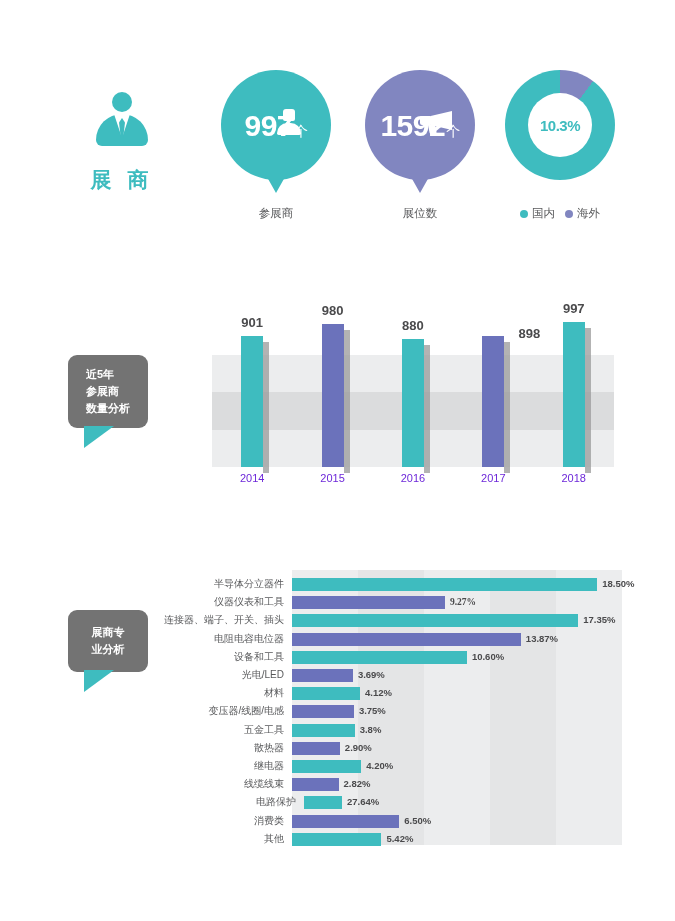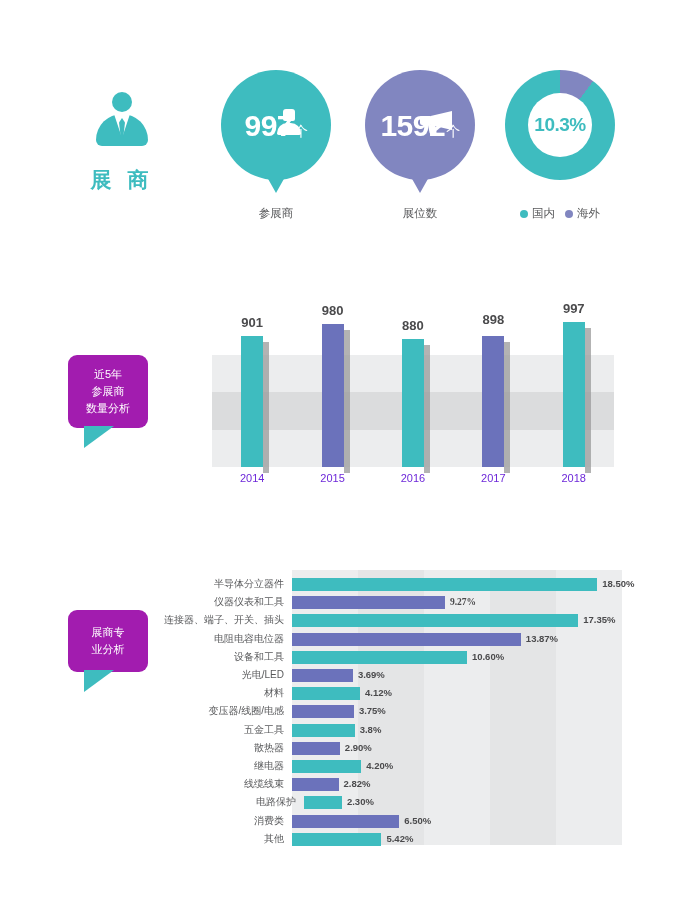--- a/index.html
+++ b/index.html
@@ -184,21 +184,21 @@
     left: 50%; top: 50%;
     width: 64px; height: 64px;
     margin: -32px 0 0 -32px;
     background: #ffffff;
     border-radius: 50%;
     display: flex;
     align-items: center;
     justify-content: center;
   }
   #donut-label {
-    font-size: 19px;
+    font-size: 15px;
     font-weight: bold;
     color: #3EBCBF;
     letter-spacing: -0.5px;
   }
   #donut-legend {
     margin-top: 26px;
     font-size: 11.5px;
     color: #58595b;
     display: flex;
     justify-content: center;
@@ -211,29 +211,30 @@
   
   #column-section {
     position: absolute;
     left: 0; top: 300px;
     width: 675px; height: 210px;
   }
 
   
   .callout {
     position: absolute;
-    background: #a21caf;
+    background: #737373;
     border-radius: 9px;
     color: #ffffff;
-    text-align: center;
+    text-align: left;
     display: flex;
     align-items: center;
     justify-content: center;
     font-size: 11px;
     line-height: 1.55;
+    font-weight: bold;
   }
   .callout:after {
     content: "";
     position: absolute;
     left: 16px;
     bottom: -20px;
     width: 0; height: 0;
     border-top: 22px solid #3EBCBF;
     border-right: 30px solid transparent;
   }
@@ -452,21 +453,21 @@
           <div class="col-bar teal" style="height: 128px;">
             <div class="shadow"></div>
             <div class="fill"></div>
             <div class="col-value" style="bottom: 134px;">880</div>
           </div>
         </div>
         <div class="col-item">
           <div class="col-bar purple" style="height: 130.618px;">
             <div class="shadow"></div>
             <div class="fill"></div>
-            <div class="col-value" style="bottom: 140px;">898</div>
+            <div class="col-value" style="bottom: 126px; margin-left: 36px;">898</div>
           </div>
         </div>
         <div class="col-item">
           <div class="col-bar teal" style="height: 145.018px;">
             <div class="shadow"></div>
             <div class="fill"></div>
             <div class="col-value" style="bottom: 151.018px;">997</div>
           </div>
         </div>
       </div>
@@ -551,21 +552,21 @@
           <span class="hbar-value" style="left: calc(21% + 5px);">4.20%</span>
         </div>
         <div class="hbar-row" style="top: 208.2px;">
           <span class="hbar-label">线缆线束</span>
           <div class="hbar-fill purple" style="width: 14.1%;"></div>
           <span class="hbar-value" style="left: calc(14.1% + 5px); text-align: right;">2.82%</span>
         </div>
         <div class="hbar-row" style="top: 226.4px; margin-left: 12px;">
           <span class="hbar-label">电路保护</span>
           <div class="hbar-fill teal" style="width: 11.5%;"></div>
-          <span class="hbar-value" style="left: calc(11.5% + 5px);">2.30%</span>
+          <span class="hbar-value" style="left: calc(11.5% + 5px);">27.64%</span>
         </div>
         <div class="hbar-row" style="top: 244.6px;">
           <span class="hbar-label">消费类</span>
           <div class="hbar-fill purple" style="width: 32.5%;"></div>
           <span class="hbar-value" style="left: calc(32.5% + 5px);">6.50%</span>
         </div>
         <div class="hbar-row" style="top: 262.8px;">
           <span class="hbar-label">其他</span>
           <div class="hbar-fill teal" style="width: 27.1%;"></div>
           <span class="hbar-value" style="left: calc(27.1% + 5px);">5.42%</span>

